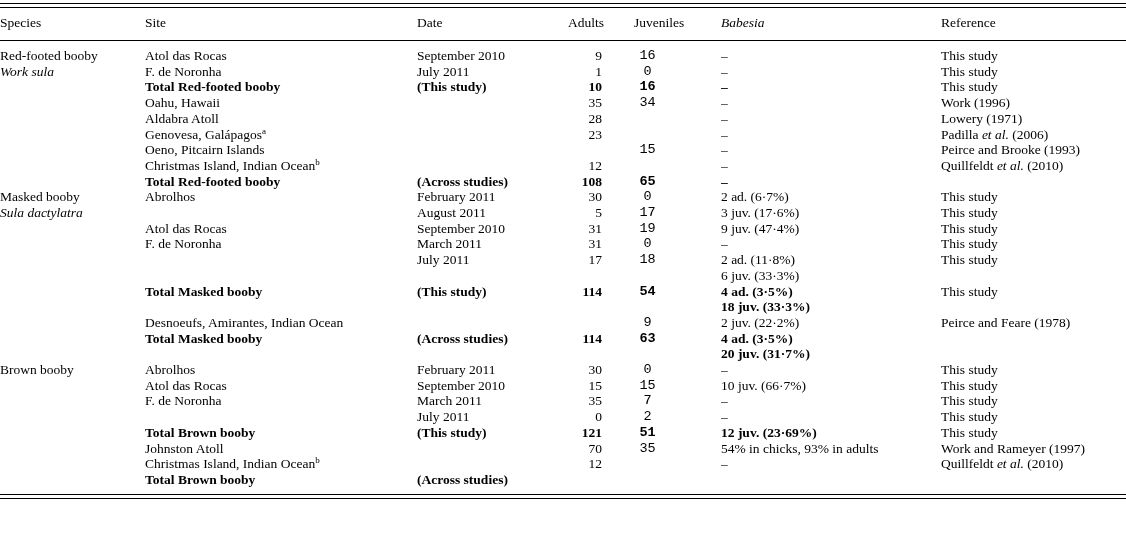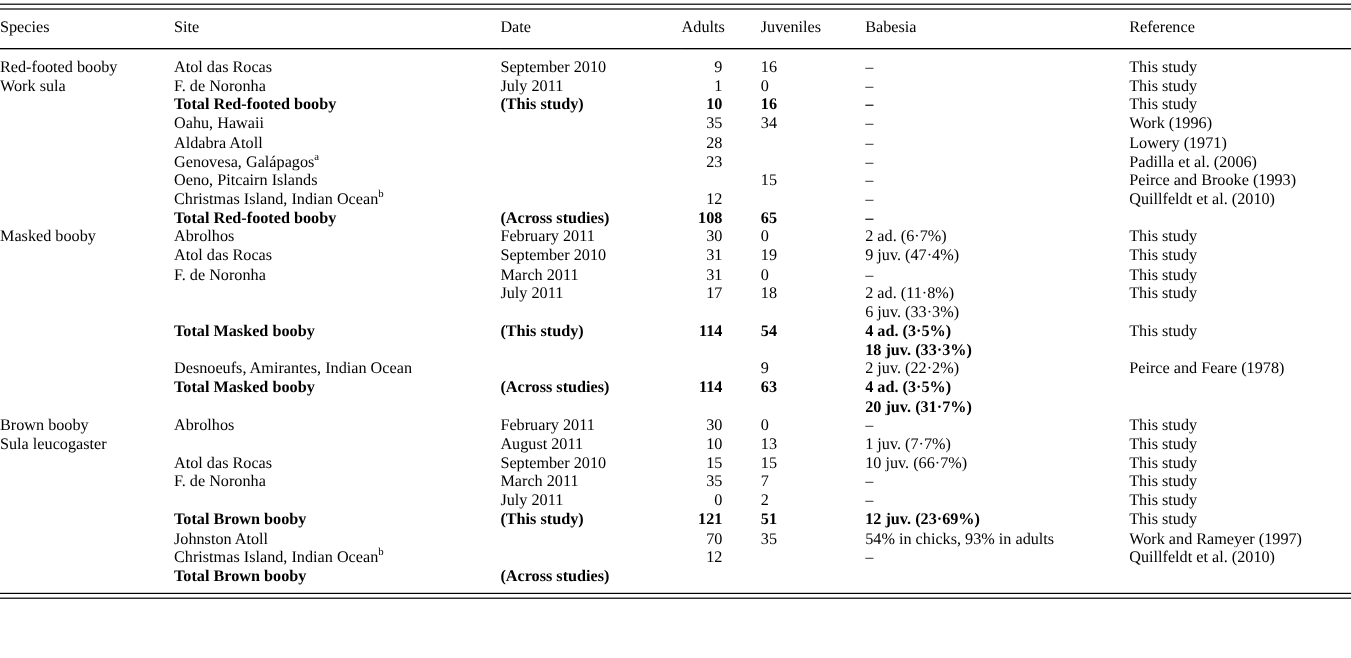--- a/index.html
+++ b/index.html
@@ -36,22 +36,22 @@
   tbody td {
     vertical-align: top;
     padding: 0;
     line-height: 15.7px;
     white-space: nowrap;
     overflow: hidden;
   }
   tbody tr:first-child td { padding-top: 7px; margin-left: 16px; }
   tbody tr:last-child td { padding-bottom: 6px; }
   td.col-adults   { text-align: right; padding-right: 32px; }
-  td.col-juveniles{ text-align: left; padding-right: 60px; }
-  .italic { }
+  td.col-juveniles{ text-align: center; padding-right: 60px; font-family: Liberation Mono, monospace; }
+  .italic { font-style: italic; }
   .total-row td { font-weight: bold; }
   .total-row td.col-reference { font-weight: normal; }
   sup { font-size: 9px; line-height: 0; }
 </style>
 </head>
 <body>
 
 <div class="page">
   <div class="rule-double"></div>
   <table>
@@ -180,20 +180,31 @@
           <td class="col-site"><span>Abrolhos</span></td>
           <td class="col-date"><span>February 2011</span></td>
           <td class="col-adults"><span>30</span></td>
           <td class="col-juveniles"><span>0</span></td>
           <td class="col-babesia">
             <div>2 ad. (6·7%)</div>
           </td>
           <td class="col-reference"><span>This study</span></td>
         </tr>
         <tr>
+          <td class="col-species"><span class="italic">Sula dactylatra</span></td>
+          <td class="col-site"></td>
+          <td class="col-date"><span>August 2011</span></td>
+          <td class="col-adults"><span>5</span></td>
+          <td class="col-juveniles"><span>17</span></td>
+          <td class="col-babesia">
+            <div>3 juv. (17·6%)</div>
+          </td>
+          <td class="col-reference"><span>This study</span></td>
+        </tr>
+        <tr>
           <td class="col-species"></td>
           <td class="col-site"><span>Atol das Rocas</span></td>
           <td class="col-date"><span>September 2010</span></td>
           <td class="col-adults"><span>31</span></td>
           <td class="col-juveniles"><span>19</span></td>
           <td class="col-babesia">
             <div>9 juv. (47·4%)</div>
           </td>
           <td class="col-reference"><span>This study</span></td>
         </tr>
@@ -256,31 +267,20 @@
           <td class="col-reference"></td>
         </tr>
         <tr>
           <td class="col-species"><span>Brown booby</span></td>
           <td class="col-site"><span>Abrolhos</span></td>
           <td class="col-date"><span>February 2011</span></td>
           <td class="col-adults"><span>30</span></td>
           <td class="col-juveniles"><span>0</span></td>
           <td class="col-babesia">
             <div>–</div>
-          </td>
-          <td class="col-reference"><span>This study</span></td>
-        </tr>
-        <tr>
-          <td class="col-species"><span class="italic">Sula leucogaster</span></td>
-          <td class="col-site"></td>
-          <td class="col-date"><span>August 2011</span></td>
-          <td class="col-adults"><span>10</span></td>
-          <td class="col-juveniles"><span>13</span></td>
-          <td class="col-babesia">
-            <div>1 juv. (7·7%)</div>
           </td>
           <td class="col-reference"><span>This study</span></td>
         </tr>
         <tr>
           <td class="col-species"></td>
           <td class="col-site"><span>Atol das Rocas</span></td>
           <td class="col-date"><span>September 2010</span></td>
           <td class="col-adults"><span>15</span></td>
           <td class="col-juveniles"><span>15</span></td>
           <td class="col-babesia">

